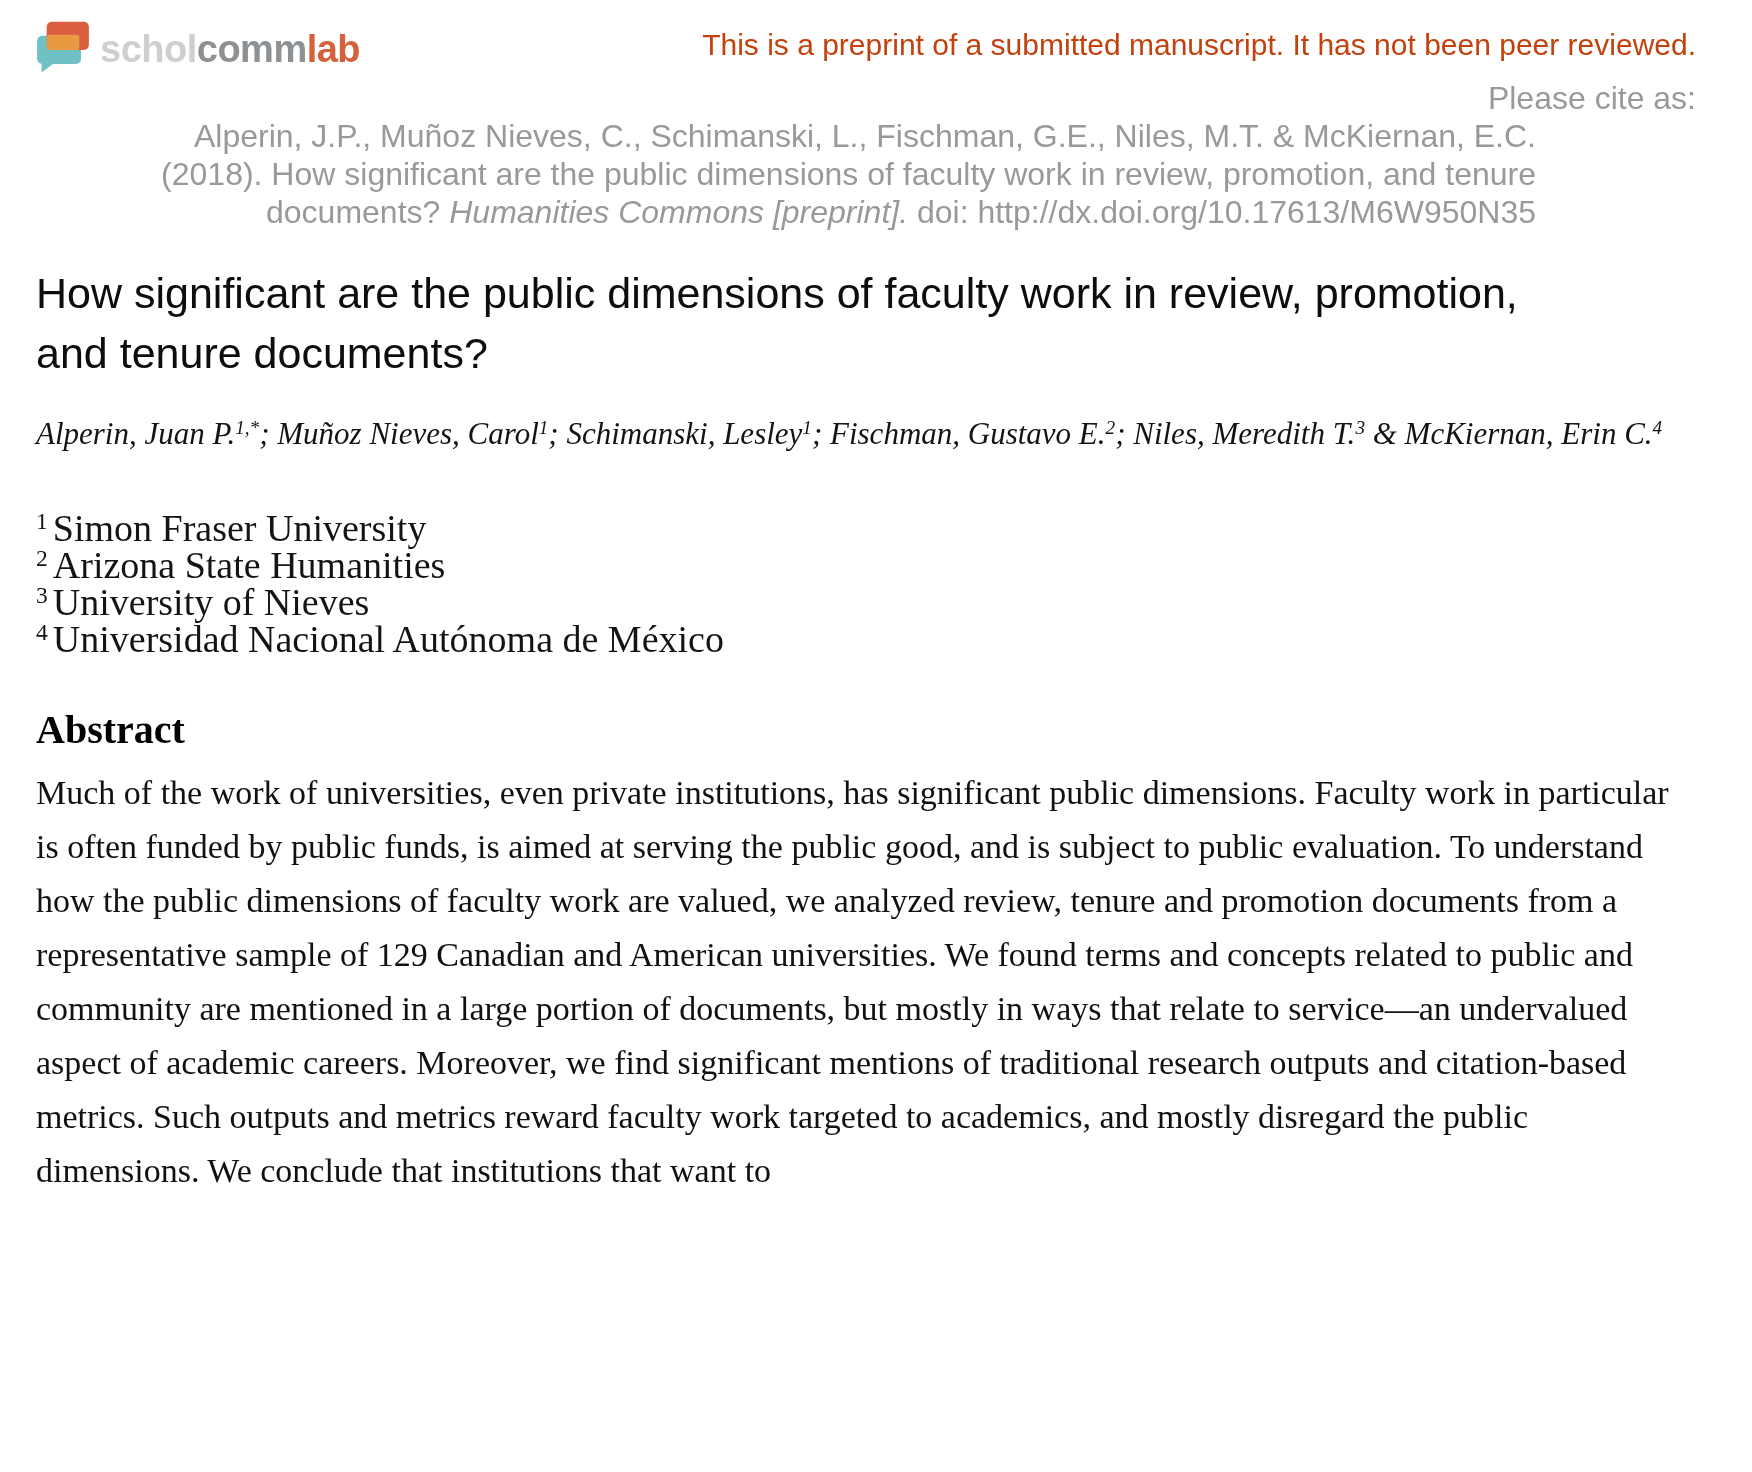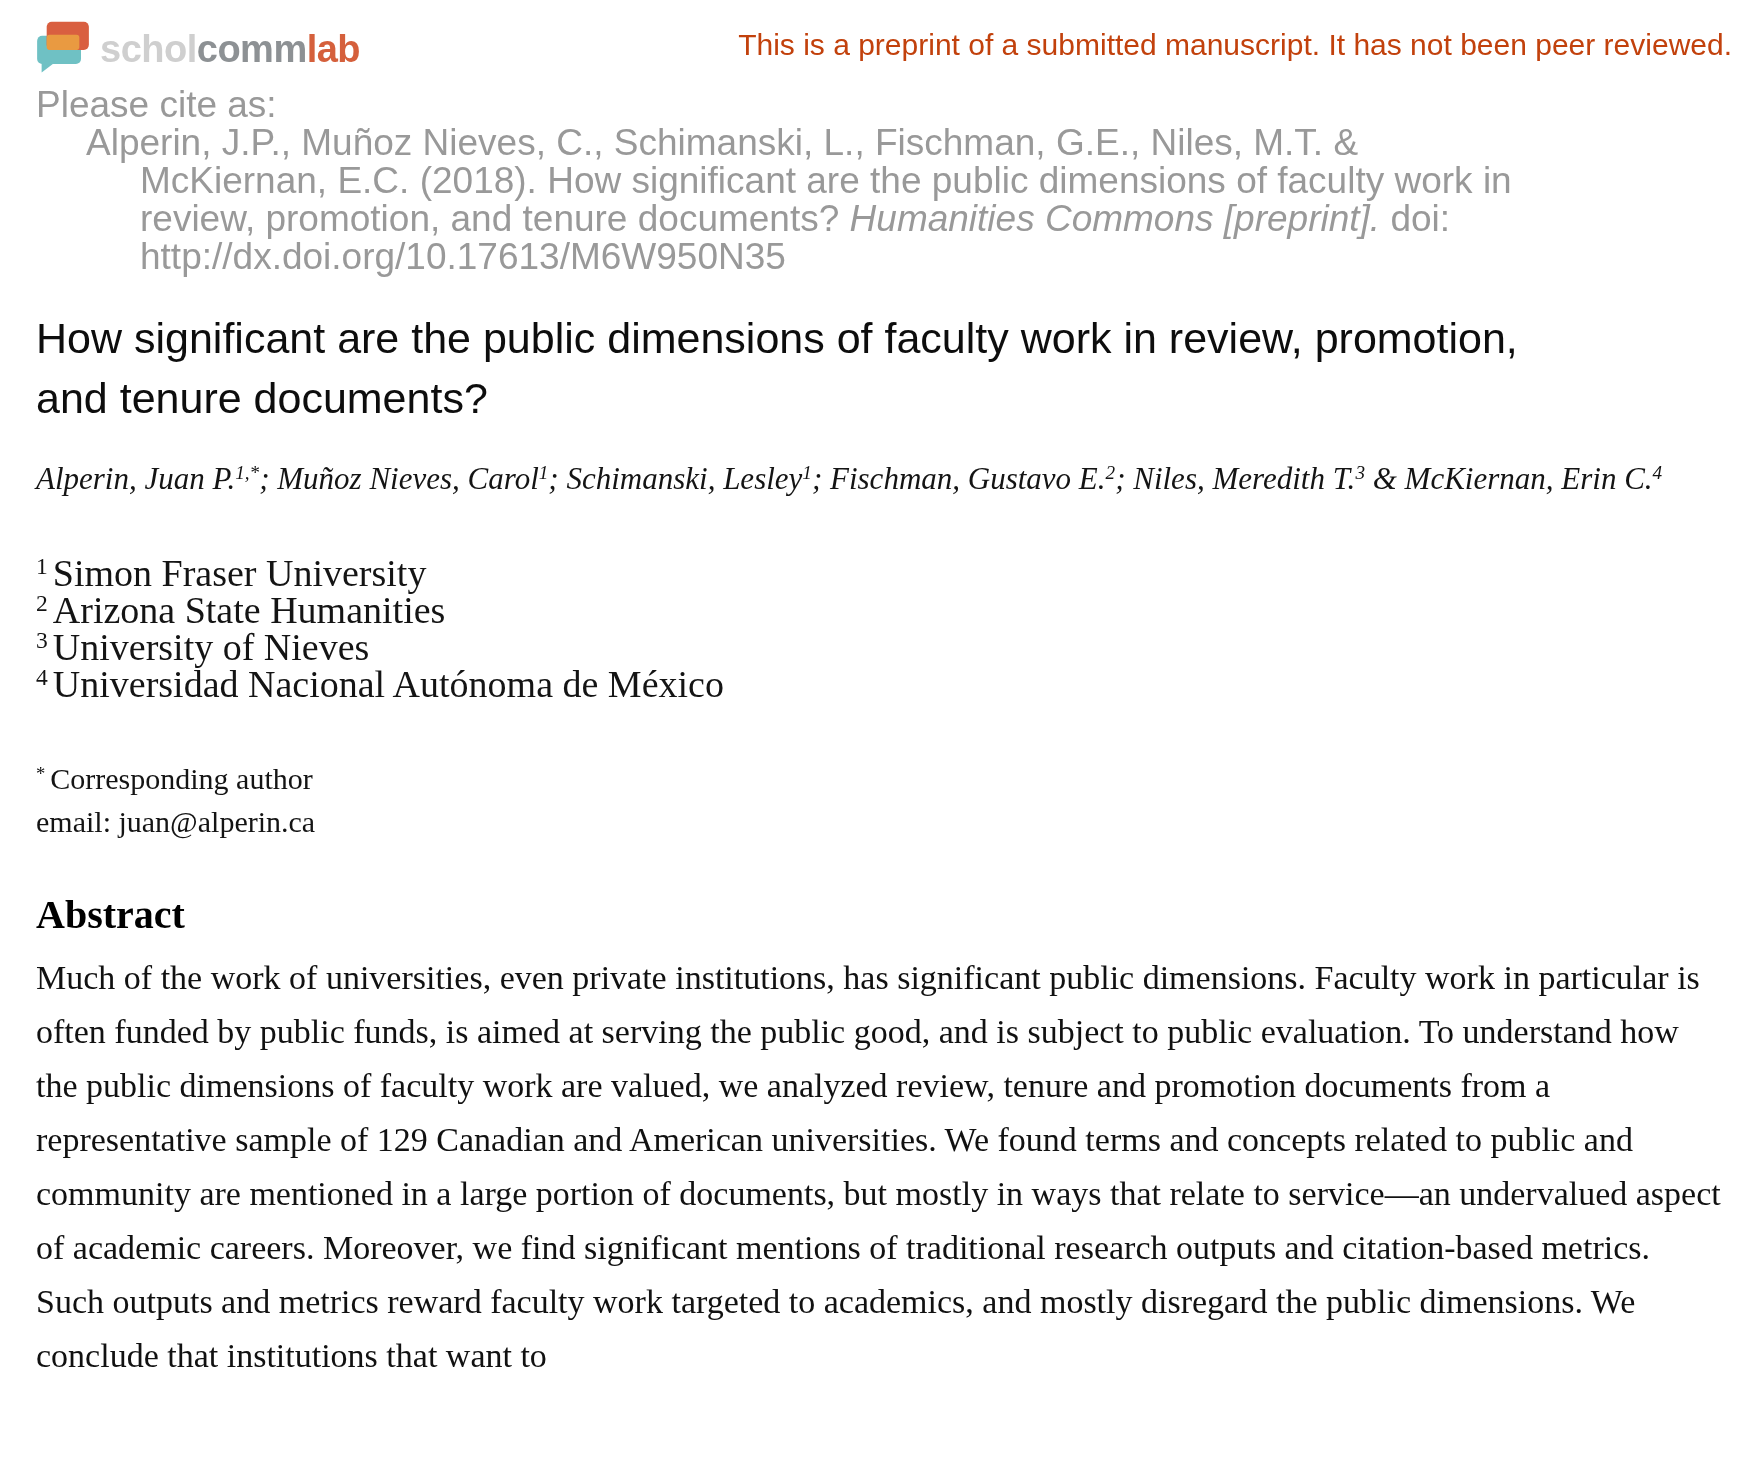--- a/index.html
+++ b/index.html
@@ -5,21 +5,21 @@
   html, body {
     margin: 0;
     padding: 0;
     background: #ffffff;
   }
   .page {
     position: relative;
     width: 1752px;
     height: 1472px;
     box-sizing: border-box;
-    padding: 20px 20px 0 36px;
+    padding: 20px 56px 0 36px;
     overflow: hidden;
     background: #ffffff;
     color: #141414;
     font-family: "Liberation Serif", serif;
   }
 
   
   .header {
     display: flex;
     align-items: flex-start;
@@ -50,25 +50,26 @@
     margin-left: auto;
     margin-top: 8px;
     font-family: "Liberation Sans", sans-serif;
     font-size: 30px;
     color: #c2410c;
     white-space: nowrap;
   }
 
   
   .cite-block {
-    margin-top: 13px;
+    margin-top: 6px;
     font-family: "Liberation Sans", sans-serif;
-    font-size: 37px;
+    font-size: 32px;
     line-height: 38px;
     color: #999999;
+    text-align: right;
   }
   .cite-text {
     box-sizing: border-box;
     width: 1500px;
     padding-left: 104px;
     text-indent: -54px;
   }
   .italic { font-style: italic; }
 
   
@@ -171,23 +172,17 @@
       <span class="sup">2</span><span>Arizona State Humanities</span>
     </div>
     <div class="affil-row">
       <span class="sup">3</span><span>University of Nieves</span>
     </div>
     <div class="affil-row">
       <span class="sup">4</span><span>Universidad Nacional Autónoma de México</span>
     </div>
   </div>
 
-  <div class="correspondence">
-    <div class="corr-line">
-      <span class="sup">*</span><span>Corresponding author</span>
-    </div>
-    <div class="corr-line">email: juan@alperin.ca</div>
-  </div>
 
   <h2 class="abstract-heading">Abstract</h2>
   <p class="abstract-text">Much of the work of universities, even private institutions, has significant public dimensions. Faculty work in particular is often funded by public funds, is aimed at serving the public good, and is subject to public evaluation. To understand how the public dimensions of faculty work are valued, we analyzed review, tenure and promotion documents from a representative sample of 129 Canadian and American universities. We found terms and concepts related to public and community are mentioned in a large portion of documents, but mostly in ways that relate to service—an undervalued aspect of academic careers. Moreover, we find significant mentions of traditional research outputs and citation-based metrics. Such outputs and metrics reward faculty work targeted to academics, and mostly disregard the public dimensions. We conclude that institutions that want to</p>
 
 </div>
 
 </body></html>

